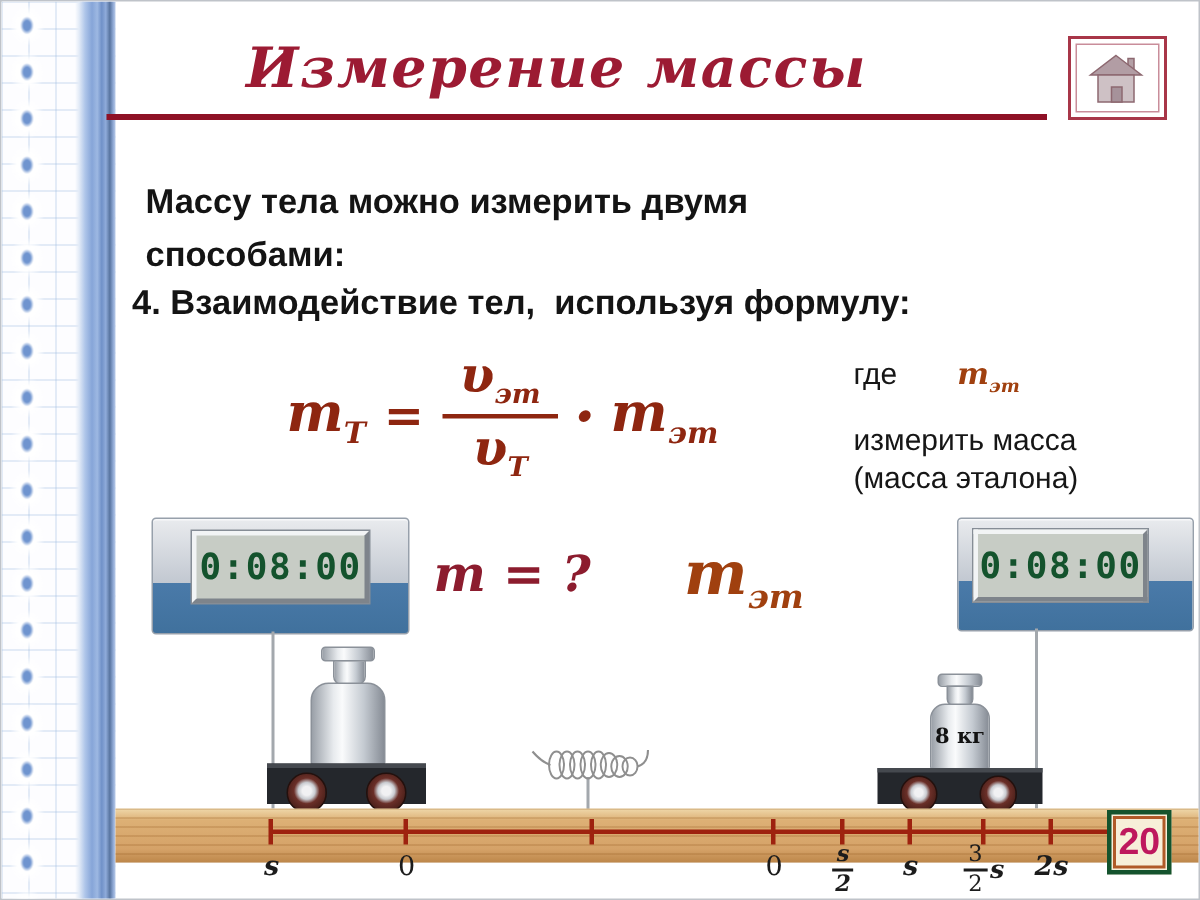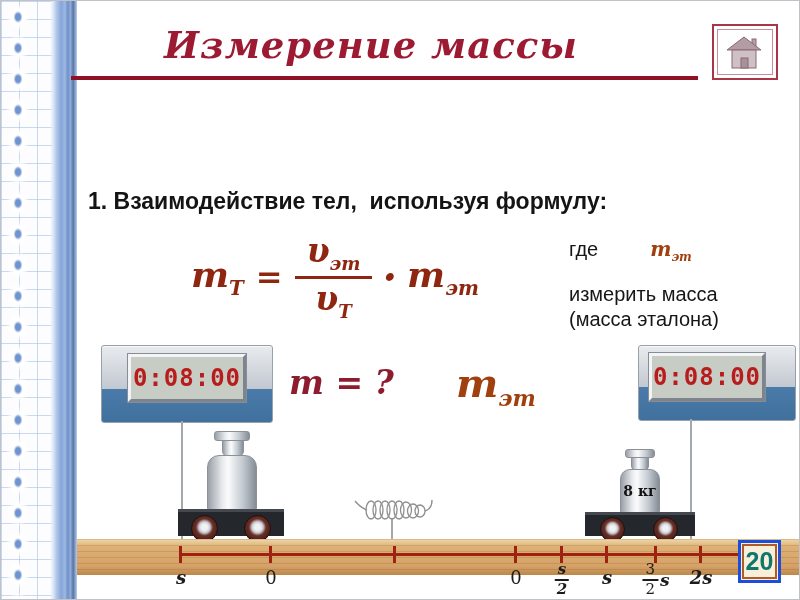--- a/index.html
+++ b/index.html
@@ -38,39 +38,39 @@
   .formula-main sub{font-size:.55em;font-style:italic;}
   .f-lhs,.f-rhs{font-size:36px;}
   .f-eq{font-size:32px;margin:0 12px;}
   .frac{display:inline-flex;flex-direction:column;align-items:center;text-align:left;}
   .frac .num{font-size:33px;border-bottom:3px solid #8e2610;padding:0 12px 3px 12px;line-height:1.05;}
   .frac .den{font-size:33px;padding-top:3px;line-height:1.05;}
   .f-dot{font-size:42px;margin:0 10px;}
 
   
   .where{position:absolute;left:568px;top:236px;width:210px;font-size:20px;color:#161616;line-height:25px;}
-  .where-row1{display:flex;gap:52px;margin-bottom:12px;align-items:baseline;}
+  .where-row1{display:flex;gap:40px;margin-bottom:12px;align-items:baseline;}
   .where-sym{font-family:"DejaVu Serif",serif;font-style:italic;font-weight:bold;color:#a0400f;font-size:20px;}
   .where-sym sub{font-size:12px;}
 
   
   .mid-unknown{position:absolute;left:288px;top:362px;font-family:"DejaVu Serif",serif;font-style:italic;
     font-weight:bold;font-size:33px;color:#8c1c2e;}
   .mid-known{position:absolute;left:455px;top:358px;font-family:"DejaVu Serif",serif;font-style:italic;
     font-weight:bold;font-size:40px;color:#a0400f;}
   .mid-known sub{font-size:22px;}
 
   
   .timer{position:absolute;width:170px;height:76px;border:1px solid #97a0ab;border-radius:3px;
     background:linear-gradient(180deg,#e9ebee 0%,#c2c8d1 56%,#4a7aa9 56%,#40719d 100%);
     box-shadow:inset 0 1px 0 #f7f8fa;}
   .lcd{position:absolute;width:112px;height:42px;background:#c7ccc5;
     border:3px solid;border-color:#f2f4f5 #7e848b #7e848b #f2f4f5;box-shadow:0 0 0 1px #868d96;
     display:flex;align-items:center;justify-content:center;
-    font-family:"DejaVu Sans Mono",monospace;font-weight:bold;font-size:24px;color:#b91c1c;letter-spacing:1px;}
+    font-family:"DejaVu Sans Mono",monospace;font-weight:bold;font-size:24px;color:#14532d;letter-spacing:1px;}
 
   
   .string{position:absolute;width:2px;background:#a3a8ad;}
 
   
   .platform{position:absolute;background:#24272c;border-top:3px solid #45494f;}
   .wheel{position:absolute;border-radius:50%;
     background:radial-gradient(circle at 50% 45%,#f1f1f3 0%,#f1f1f3 16%,#c9ccd1 30%,#6a2f28 46%,#451d17 78%,#2e1310 100%);
     border:1px solid #23100d;box-sizing:border-box;}
   .can{position:absolute;
@@ -92,23 +92,23 @@
   .rfrac{position:absolute;top:561px;transform:translateX(-50%);display:flex;align-items:center;
     font-family:"DejaVu Serif",serif;font-size:15px;color:#1c1c1c;}
   .rfrac .stack{display:inline-flex;flex-direction:column;align-items:center;line-height:1.05;}
   .rfrac .fnum{border-bottom:2px solid #1c1c1c;padding:0 3px 1px;}
   .rfrac .fden{padding-top:1px;}
   .rfrac .fsuf{font-style:italic;font-weight:bold;margin-left:2px;font-size:17px;}
   .rfrac.it-n .fnum,.rfrac.it-n .fden{font-style:italic;font-weight:bold;}
 
   
   .badge{position:absolute;left:737px;top:539px;width:43px;height:43px;background:#f7efd9;
-    border:3px solid #1d4ed8;box-shadow:inset 0 0 0 1px #f7efd9,inset 0 0 0 3px #b05a28;
+    border:3px solid #14532d;box-shadow:inset 0 0 0 1px #f7efd9,inset 0 0 0 3px #b05a28;
     display:flex;align-items:center;justify-content:center;box-sizing:border-box;
-    font-weight:bold;font-size:25px;color:#0f766e;}
+    font-weight:bold;font-size:25px;color:#be185d;}
 </style>
 </head>
 <body>
 
 <div class="slide">
 
   <div class="binding">
     <div class="binding-stripes"></div>
   </div>
 
@@ -118,21 +118,25 @@
     <span class="home-inner">
       <svg width="40" height="34" viewBox="0 0 40 34">
         <rect x="27" y="4" width="4" height="9" fill="#b4a0a6" stroke="#8d6870"></rect>
         <polygon points="19,2 36,15 2,15" fill="#b29da4" stroke="#8d6870"></polygon>
         <rect x="7" y="15" width="24" height="18" fill="#cec1c5" stroke="#8d6870"></rect>
         <rect x="16" y="23" width="7" height="10" fill="#a6929a" stroke="#8d6870"></rect>
       </svg>
     </span>
   </button>
 
-  <div class="item1">1. Взаимодействие тел,  используя формулу:</div>
+  <div class="intro">
+    <div>Массу тела можно измерить двумя</div>
+    <div>способами:</div>
+  </div>
+  <div class="item1">4. Взаимодействие тел,  используя формулу:</div>
 
   <div class="formula-main">
     <span class="f-lhs"><span>m</span><sub>T</sub></span>
     <span class="f-eq">=</span>
     <span class="frac">
       <span class="num"><span>υ</span><sub>эт</sub></span>
       <span class="den"><span>υ</span><sub>T</sub></span>
     </span>
     <span class="f-dot">·</span>
     <span class="f-rhs"><span>m</span><sub>эт</sub></span>

